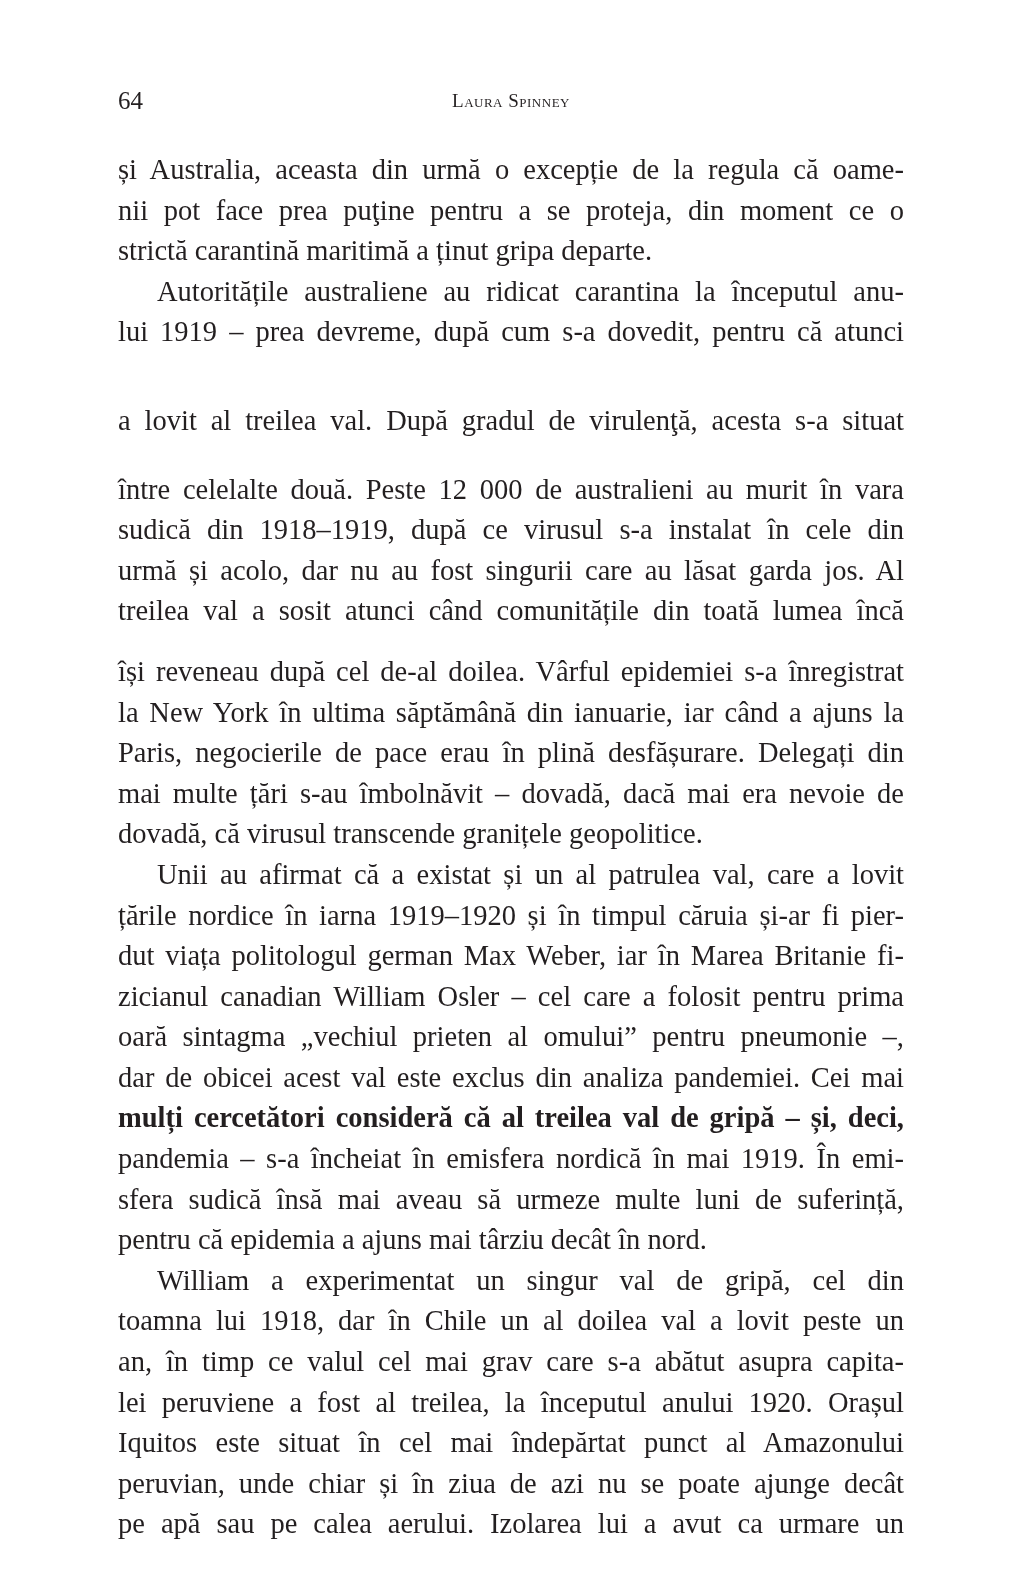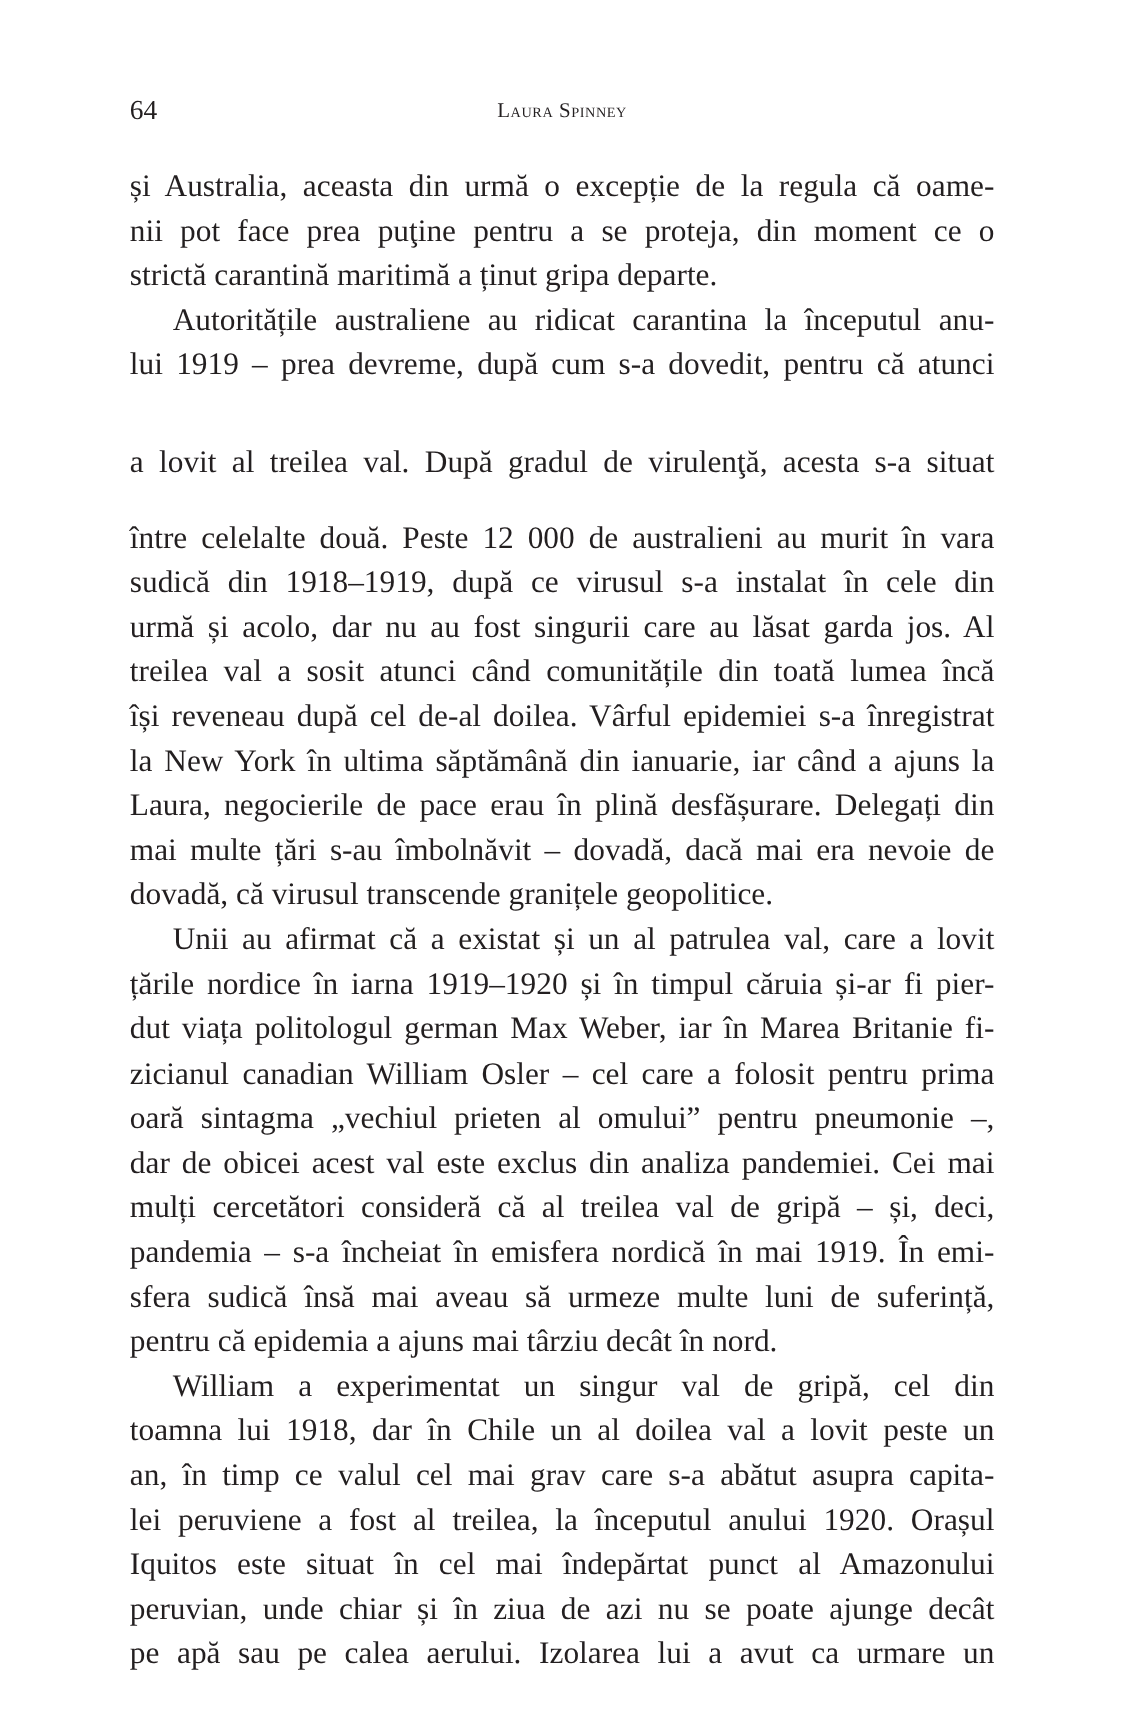--- a/index.html
+++ b/index.html
@@ -80,35 +80,35 @@
   </div>
 
   <div>
     <span class="line indent" style="white-space: normal;">Autoritățile australiene au ridicat carantina la începutul anu-</span>
     <span class="line" style="white-space: normal;">lui 1919 – prea devreme, după cum s-a dovedit, pentru că atunci</span>
     <span class="line" style="white-space: normal; margin-top: 48px;">a lovit al treilea val. După gradul de virulenţă, acesta s-a situat</span>
     <span class="line" style="white-space: normal; margin-top: 28px;">între celelalte două. Peste 12 000 de australieni au murit în vara</span>
     <span class="line" style="white-space: normal;">sudică din 1918–1919, după ce virusul s-a instalat în cele din</span>
     <span class="line" style="white-space: normal;">urmă și acolo, dar nu au fost singurii care au lăsat garda jos. Al</span>
     <span class="line" style="white-space: normal;">treilea val a sosit atunci când comunitățile din toată lumea încă</span>
-    <span class="line" style="white-space: normal;">își reveneau după cel de-al doilea. Vârful epidemiei s-a înregistrat</span>
+    <span class="line" style="white-space: normal; margin-top: 20px;">își reveneau după cel de-al doilea. Vârful epidemiei s-a înregistrat</span>
     <span class="line" style="white-space: normal;">la New York în ultima săptămână din ianuarie, iar când a ajuns la</span>
-    <span class="line" style="white-space: normal;">Laura, negocierile de pace erau în plină desfășurare. Delegați din</span>
+    <span class="line" style="white-space: normal;">Paris, negocierile de pace erau în plină desfășurare. Delegați din</span>
     <span class="line" style="white-space: normal;">mai multe țări s-au îmbolnăvit – dovadă, dacă mai era nevoie de</span>
     <span class="line last" style="white-space: normal;">dovadă, că virusul transcende granițele geopolitice.</span>
   </div>
 
   <div>
     <span class="line indent" style="white-space: normal;">Unii au afirmat că a existat și un al patrulea val, care a lovit</span>
     <span class="line" style="white-space: normal;">țările nordice în iarna 1919–1920 și în timpul căruia și-ar fi pier-</span>
     <span class="line" style="white-space: normal;">dut viața politologul german Max Weber, iar în Marea Britanie fi-</span>
     <span class="line" style="white-space: normal;">zicianul canadian William Osler – cel care a folosit pentru prima</span>
     <span class="line" style="white-space: normal;">oară sintagma „vechiul prieten al omului” pentru pneumonie –,</span>
     <span class="line" style="white-space: normal;">dar de obicei acest val este exclus din analiza pandemiei. Cei mai</span>
-    <span class="line" style="white-space: normal;">mulți cercetători consideră că al treilea val de gripă – și, deci,</span>
+    <span class="line" style="white-space: normal; font-weight: bold;">mulți cercetători consideră că al treilea val de gripă – și, deci,</span>
     <span class="line" style="white-space: normal;">pandemia – s-a încheiat în emisfera nordică în mai 1919. În emi-</span>
     <span class="line" style="white-space: normal;">sfera sudică însă mai aveau să urmeze multe luni de suferință,</span>
     <span class="line last" style="white-space: normal;">pentru că epidemia a ajuns mai târziu decât în nord.</span>
   </div>
 
   <div>
     <span class="line indent" style="white-space: normal;">William a experimentat un singur val de gripă, cel din</span>
     <span class="line" style="white-space: normal;">toamna lui 1918, dar în Chile un al doilea val a lovit peste un</span>
     <span class="line" style="white-space: normal;">an, în timp ce valul cel mai grav care s-a abătut asupra capita-</span>
     <span class="line" style="white-space: normal;">lei peruviene a fost al treilea, la începutul anului 1920. Orașul</span>

